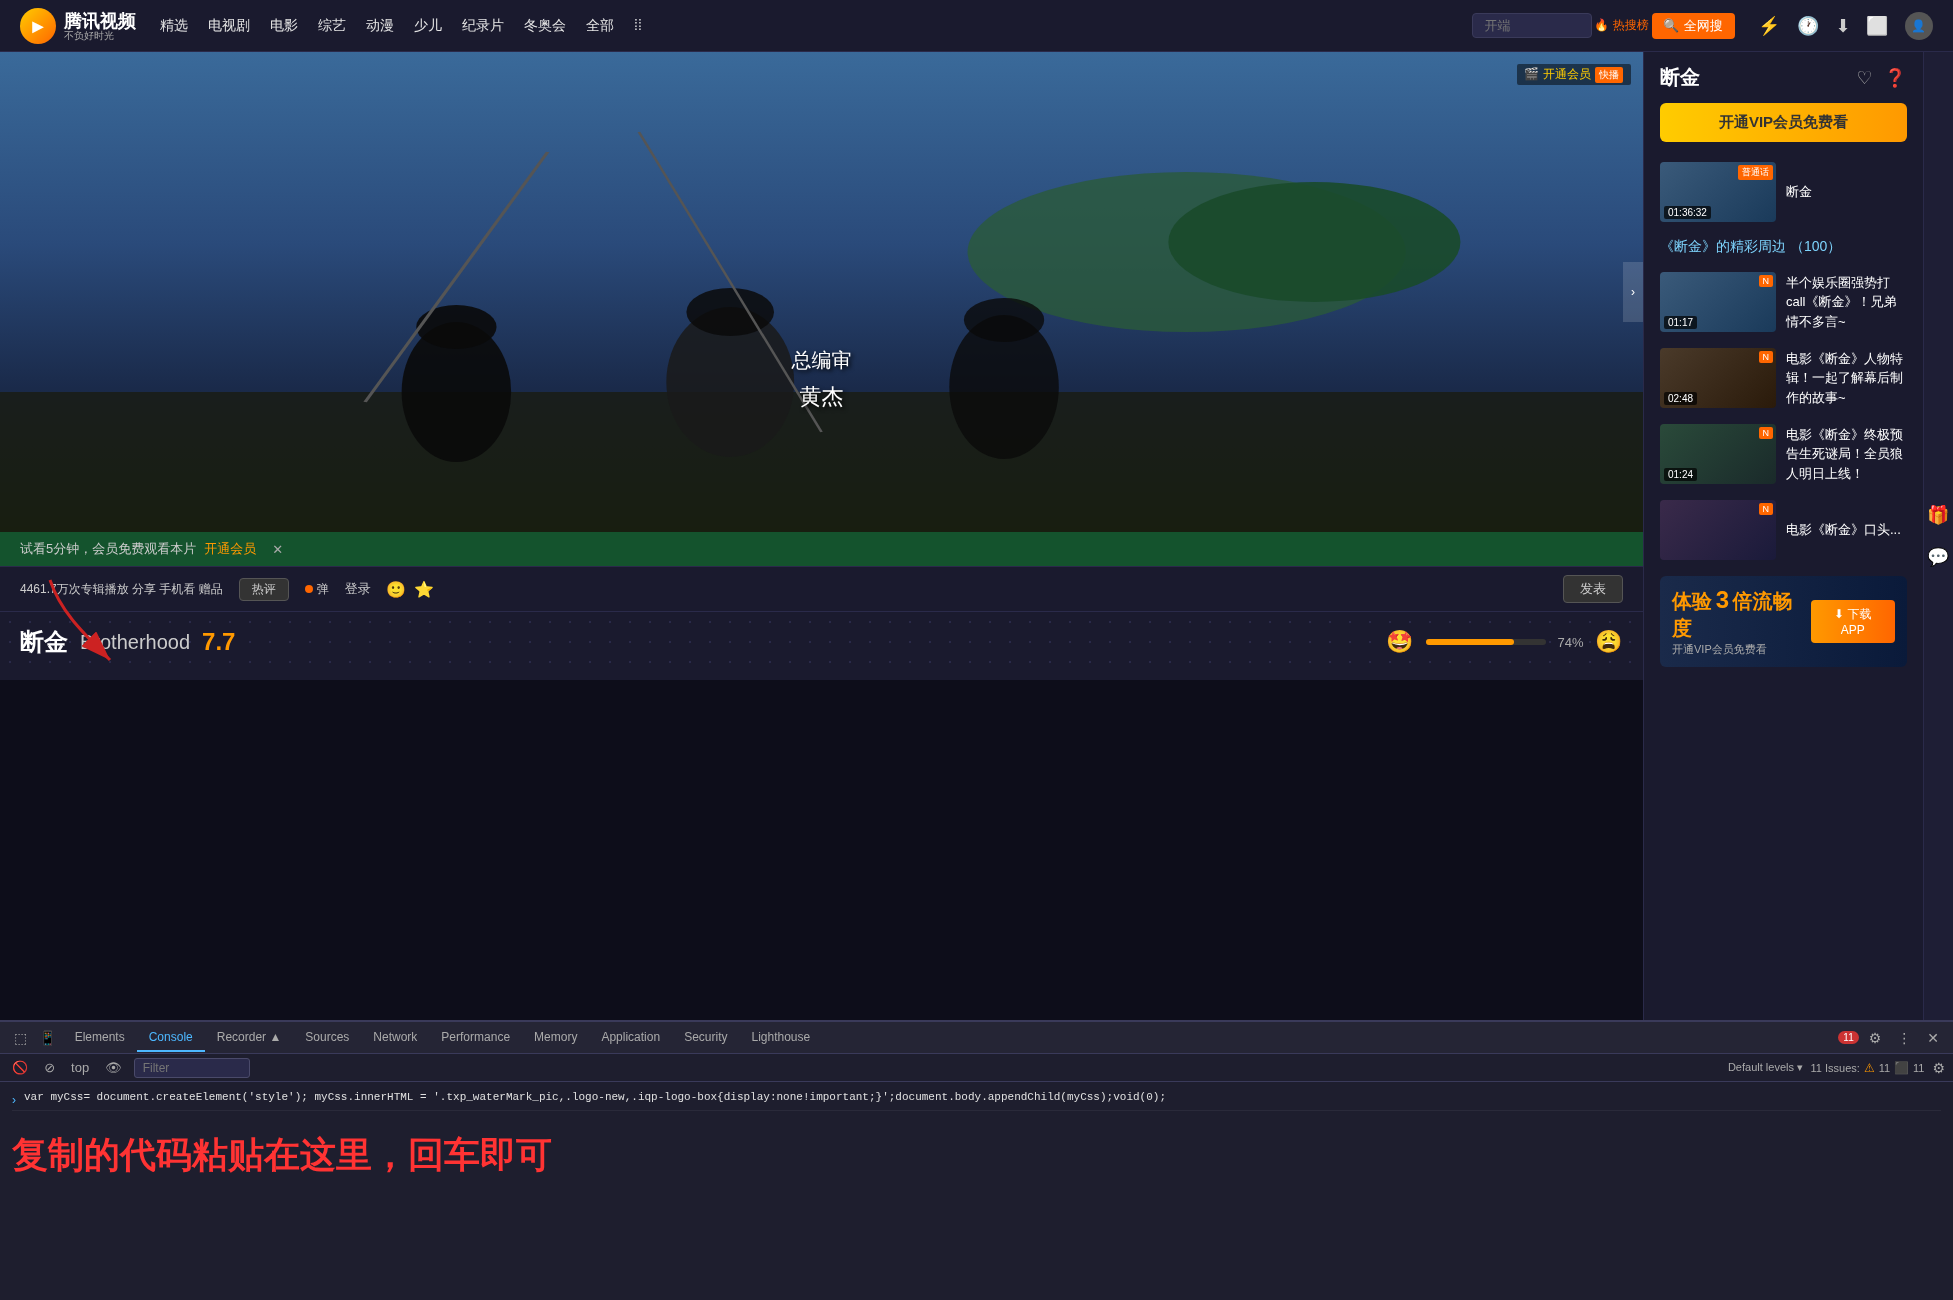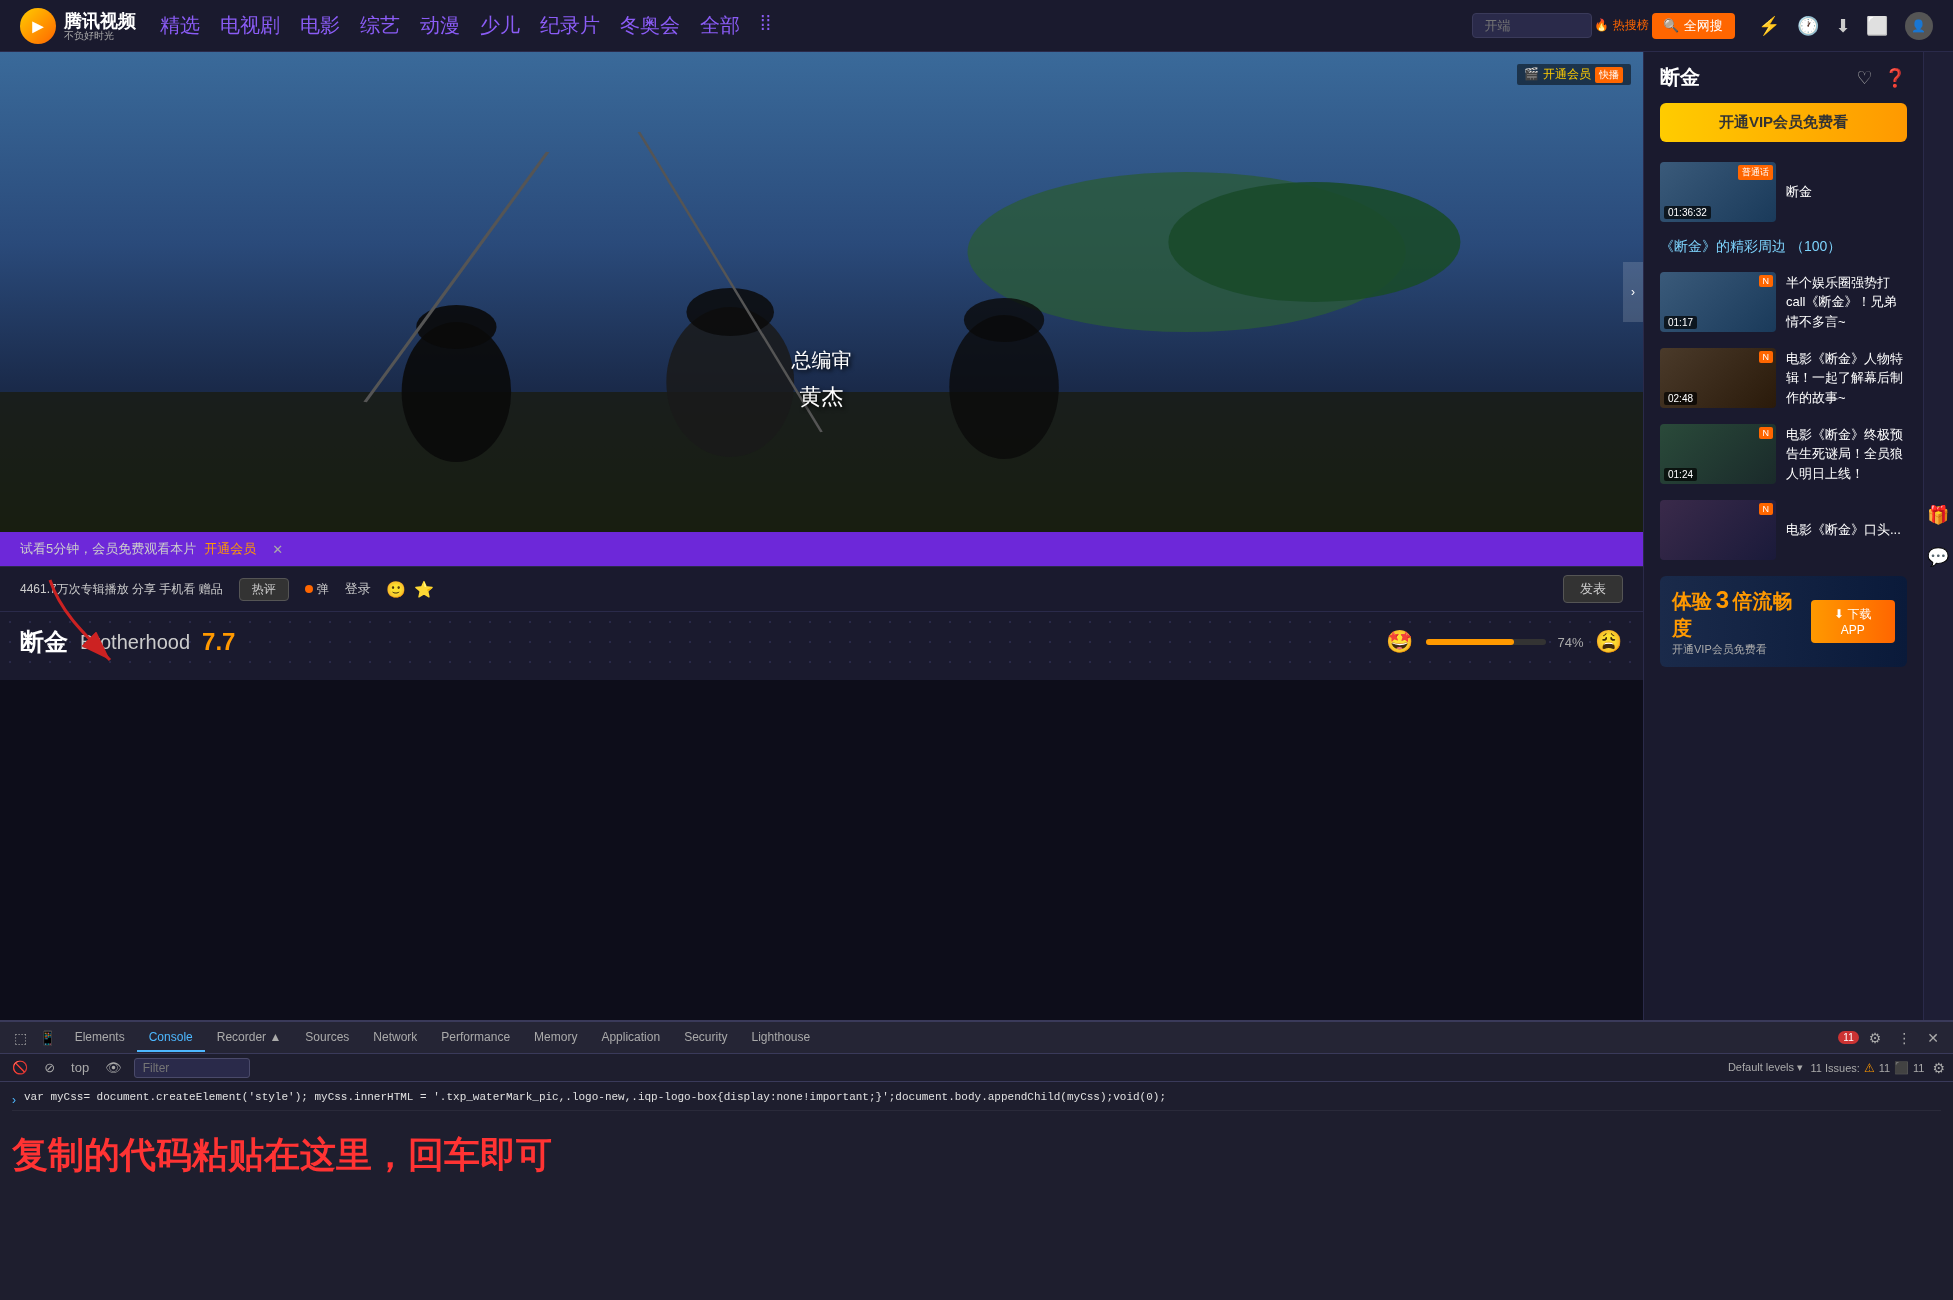--- a/index.html
+++ b/index.html
@@ -41,22 +41,22 @@
       color: #aaa;
       font-size: 10px;
       display: block;
       margin-top: -4px;
     }
     .nav-items {
       display: flex;
       gap: 20px;
     }
     .nav-item {
-      color: #8b5cf6;
-      font-size: 20px;
+      color: #e5e5e5;
+      font-size: 14px;
       cursor: pointer;
       padding: 4px 0;
     }
     .nav-search {
       margin-left: auto;
       display: flex;
       align-items: center;
       gap: 3px;
     }
     .search-input {
@@ -182,21 +182,21 @@
       background: #1a1a2e;
       padding: 8px 20px;
       display: flex;
       align-items: center;
       gap: 16px;
       font-size: 13px;
       color: #ccc;
       border-bottom: 1px solid #2a2a4a;
     }
     .trial-bar {
-      background: #6d28d9;
+      background: #14532d;
       padding: 8px 20px;
       display: flex;
       align-items: center;
       gap: 8px;
       font-size: 13px;
       color: #ccc;
       border-bottom: 1px solid #2a2a4a;
     }
     .trial-vip-btn {
       color: #ff9900;

